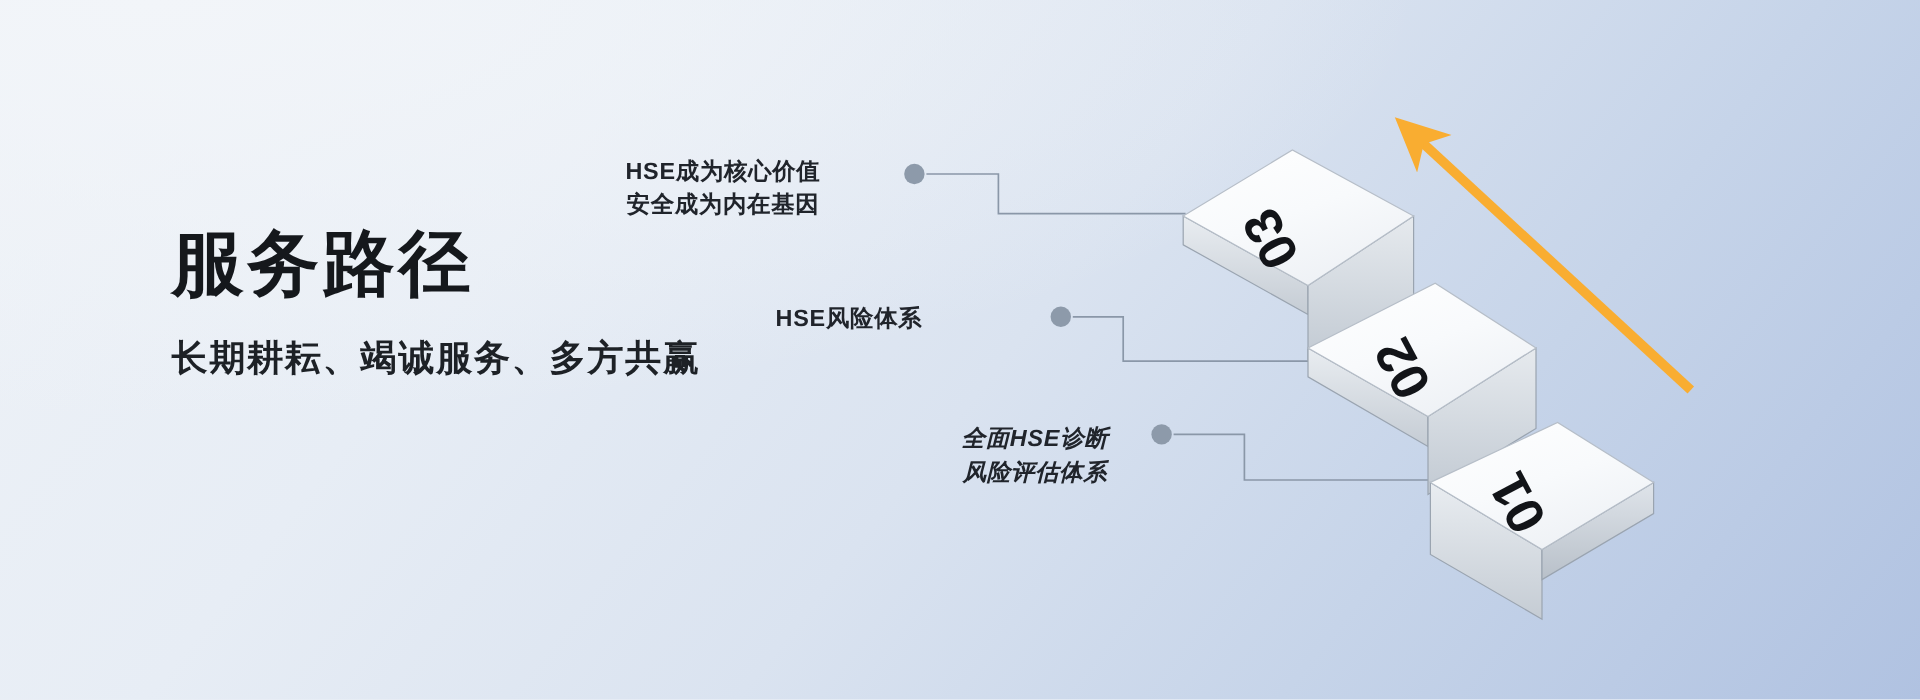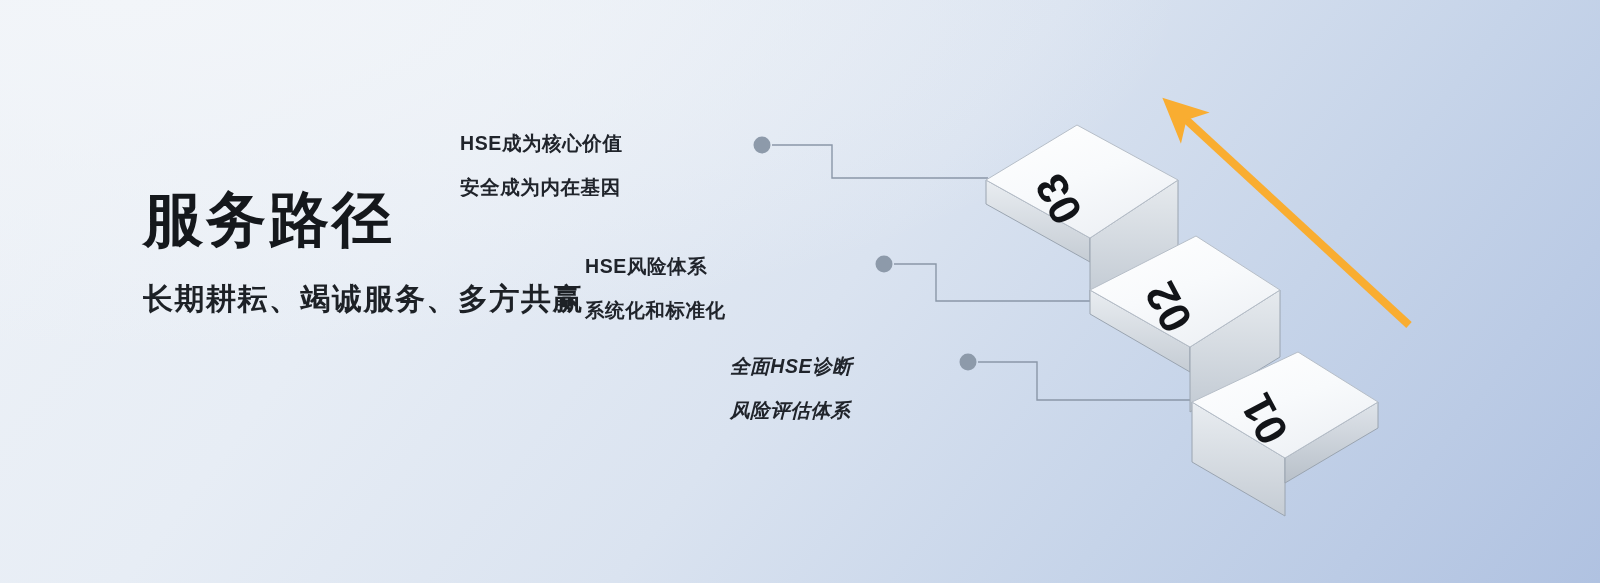--- a/index.html
+++ b/index.html
@@ -23,26 +23,26 @@
     font-size:60px;font-weight:700;color:#15181c;
     letter-spacing:3px;line-height:1.12;margin:0;
     font-family:"Liberation Sans","DejaVu Sans",sans-serif;
   }
   #subtitle{
     margin:26px 0 0 0;font-size:30px;font-weight:700;color:#1d2126;
     letter-spacing:1.5px;line-height:1.3;
   }
 
   
-  .callout{position:absolute;text-align:left;}
+  .callout{position:absolute;text-align:center;}
   .callout .line1,.callout .line2{
     font-size:19.5px;font-weight:600;color:#20242b;
     letter-spacing:0.6px;line-height:1.0;white-space:nowrap;
   }
-  .callout .line2{margin-top:24px;}
+  .callout .line2{margin-top:8px;}
   #callout-3{left:460px;top:134px;width:285px;}
   #callout-2{left:585px;top:257px;width:245px;}
   #callout-1{left:730px;top:357px;width:265px;font-style:italic;}
 
   
   #art{position:absolute;left:0;top:0;width:1600px;height:583px;}
 </style>
 </head>
 <body>
 
@@ -52,21 +52,20 @@
     <h1 id="title">服务路径</h1>
     <p id="subtitle">长期耕耘、竭诚服务、多方共赢</p>
   </div>
 
   <div class="callout" id="callout-3">
     <div class="line1">HSE成为核心价值</div>
     <div class="line2">安全成为内在基因</div>
   </div>
   <div class="callout" id="callout-2">
     <div class="line1">HSE风险体系</div>
-    <div class="line2">系统化和标准化</div>
   </div>
   <div class="callout" id="callout-1">
     <div class="line1">全面HSE诊断</div>
     <div class="line2">风险评估体系</div>
   </div>
 
   <svg id="art" viewBox="0 0 1600 583">
     <defs>
       <linearGradient id="topFace" x1="0" y1="0" x2="0.6" y2="1">
         <stop offset="0%" stop-color="#ffffff"></stop>

